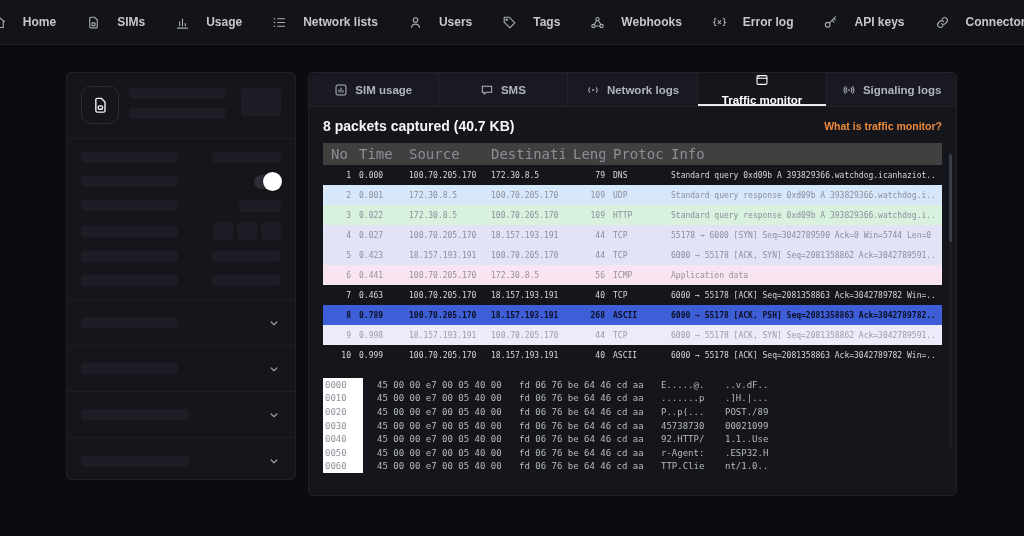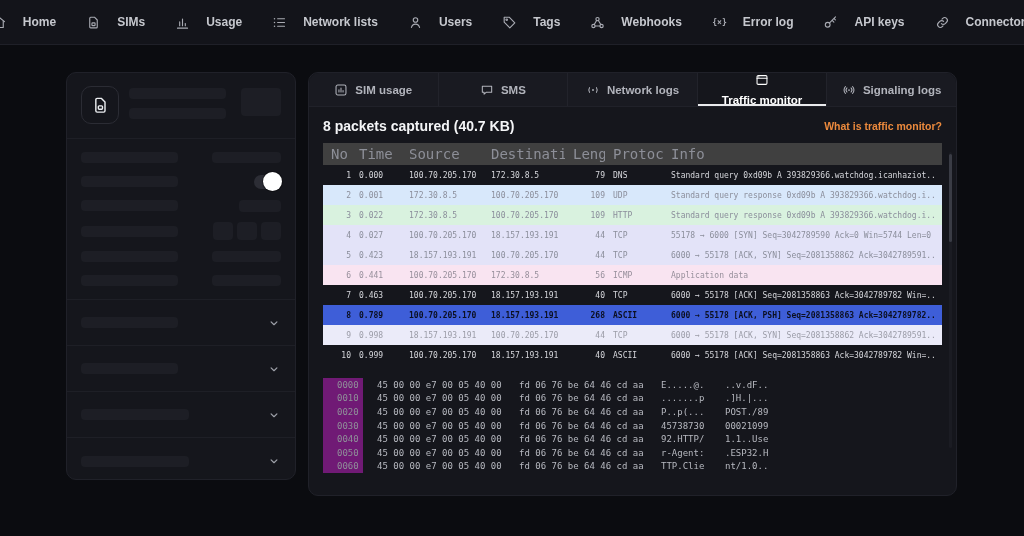--- a/index.html
+++ b/index.html
@@ -18,21 +18,21 @@
   .nav-item {
     display:flex; align-items:center; gap:16px;
     color:#c6c8ce; font-size:12px; font-weight:600; cursor:pointer; white-space:nowrap;
   }
   .nav-item .icon { width:15px; height:15px; display:inline-flex; color:#a9abb3; }
   .icon svg { width:100%; height:100%; }
   
   .main { position:relative; height:491px; }
   .card {
     position:absolute; background:#15161c;
-    border:1px solid #202129; border-radius:10px;
+    border:1px solid #202129; border-radius:5px;
   }
   
   .sidebar { left:66px; top:27px; width:230px; height:408px; overflow:hidden; }
   .skel { background:#1d1e25; border-radius:4px; }
   .sb-head { display:flex; gap:10px; padding:13px 14px 14px; border-bottom:1px solid #1e1f26; }
   .sim-box {
     width:38px; height:38px; border:1px solid #2b2c34; border-radius:10px;
     display:flex; align-items:center; justify-content:center; color:#eceef1; flex:0 0 auto;
   }
   .sim-box .icon { width:20px; height:20px; }
@@ -94,21 +94,21 @@
   .vscroll .thumb { width:3px; height:88px; background:#3a3c45; border-radius:2px; margin-top:2px; }
   
   .hexdump {
     margin:13px 14px 0; font-family:"DejaVu Sans Mono", monospace;
     font-size:9px; color:#b7b9c0; width:max-content;
   }
   .hrow {
     display:grid; grid-template-columns:40px 128px 128px 50px 50px;
     column-gap:14px; height:13.6px; align-items:center;
   }
-  .h-off { background:#701a75; color:#8f9199; height:100%; display:flex; align-items:center; padding-left:14px; }
+  .h-off { background:#ffffff; color:#8f9199; height:100%; display:flex; align-items:center; padding-left:2px; }
 </style>
 </head>
 <body>
 
 <nav class="topnav">
 
     <div class="nav-item">
       <span class="icon">
         <svg viewBox="0 0 24 24" fill="none" stroke="currentColor" stroke-width="1.8" stroke-linecap="round" stroke-linejoin="round">
           <path d="M4 10.5 12 4l8 6.5"></path>

